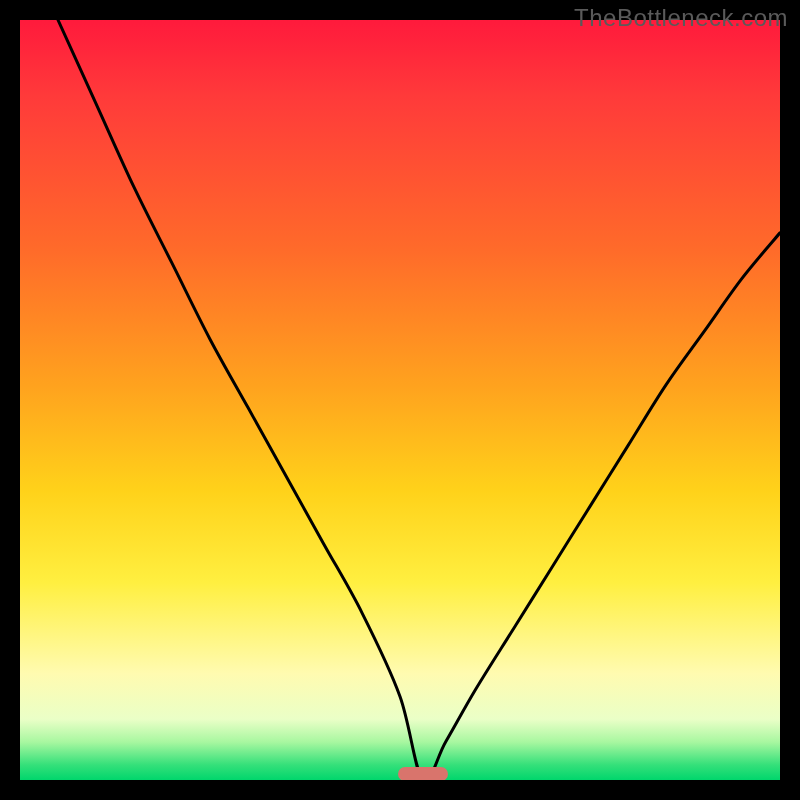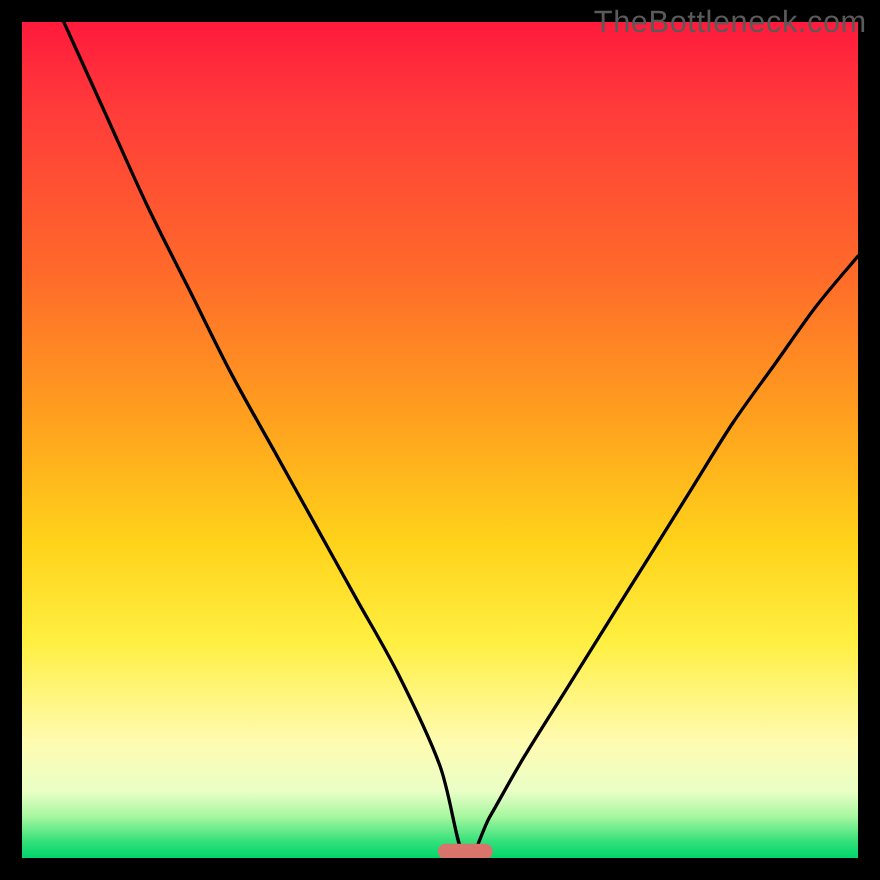--- a/index.html
+++ b/index.html
@@ -15,21 +15,21 @@
     position: relative;
     width: 800px;
     height: 800px;
     background: #000;
   }
   .watermark {
     position: absolute;
     top: 4px;
     right: 12px;
     color: #5a5a5a;
-    font-size: 28px;
+    font-size: 24px;
     letter-spacing: 0.5px;
     z-index: 5;
     user-select: none;
   }
   .plot-area {
     position: absolute;
     left: 20px;
     top: 20px;
     width: 760px;
     height: 760px;

